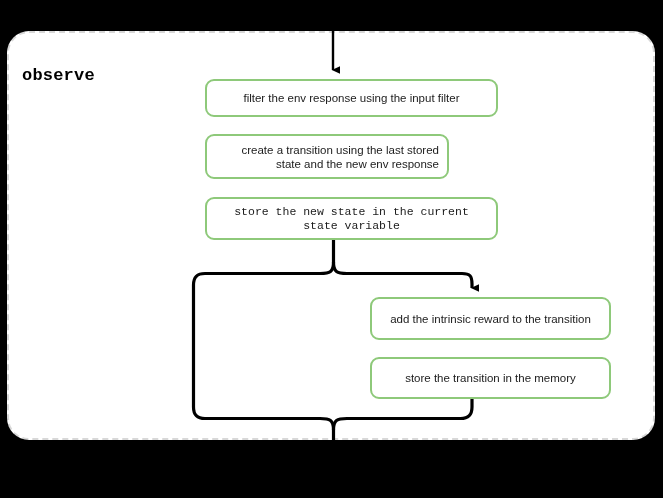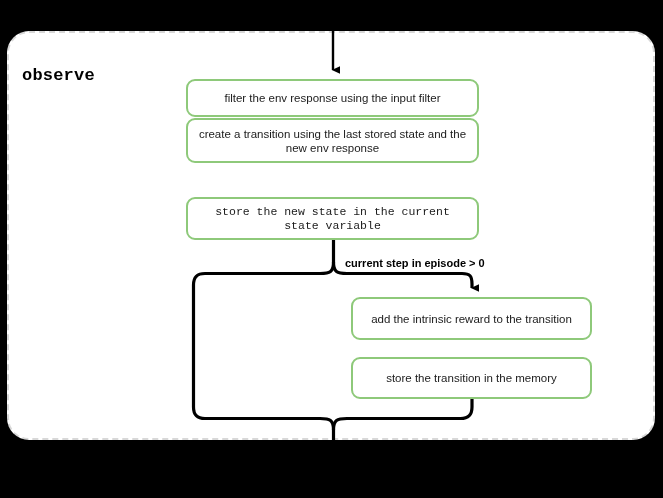--- a/index.html
+++ b/index.html
@@ -49,24 +49,25 @@
     border: 2.5px solid #8ec97a;
     border-radius: 9px;
     display: flex;
     align-items: center;
     justify-content: center;
     text-align: center;
     color: #1b1b1b;
     font-size: 11.5px;
     line-height: 14px;
     padding: 2px 8px;
+    margin-left: 19px;
   }
 
   #node-filter        { left: 186px; top: 79px;  width: 293px; height: 38px; }
-  #node-create        { left: 186px; top: 118px; width: 293px; height: 45px; }
+  #node-create        { left: 186px; top: 134px; width: 244px; height: 45px; text-align: right; }
   #node-store-state   { left: 186px; top: 197px; width: 293px; height: 43px; font-family: Liberation Mono, monospace; }
   #node-intrinsic     { left: 351px; top: 297px; width: 241px; height: 43px; }
   #node-store-trans   { left: 351px; top: 357px; width: 241px; height: 42px; }
 
   
   .cond-label {
     position: absolute;
     left: 345px;
     top: 257px;
     font-size: 11px;
@@ -135,15 +136,14 @@
   <div class="node" id="node-filter">filter the env response using the input filter</div>
 
   <div class="node" id="node-create">create a transition using the last stored state and the new env response</div>
 
   <div class="node" id="node-store-state">store the new state in the current state variable</div>
 
   <div class="node" id="node-store-trans">store the transition in the memory</div>
 
   <div class="node" id="node-intrinsic">add the intrinsic reward to the transition</div>
 
-  <div class="cond-label">current step in episode &gt; 0</div>
 
 </div>
 
 </body></html>

